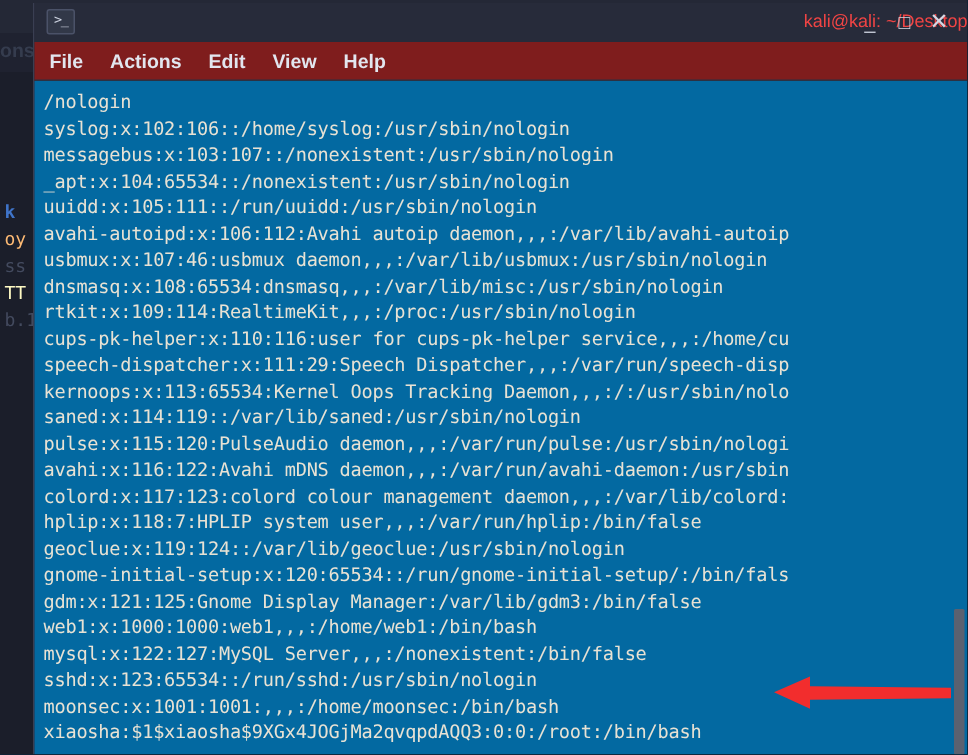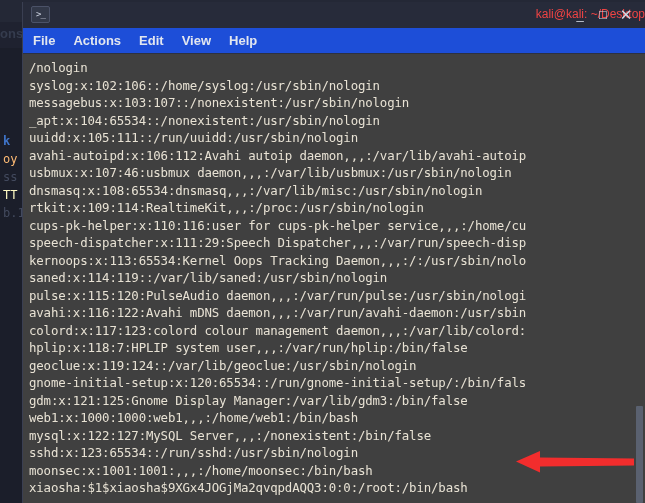--- a/index.html
+++ b/index.html
@@ -121,40 +121,40 @@
     line-height: 18px;
     text-align: center;
     cursor: pointer;
   }
   #btn-min  { right: 56px; }
   #btn-max  { right: 33px; }
   #btn-close{ right: 10px; font-size: 15px; }
 
   #menubar {
     height: 26px;
-    background: #1d4ed8;
+    background: #7f1d1d;
     border-bottom: 1px solid #2c3142;
     display: flex;
     align-items: center;
     padding-left: 10px;
   }
   .menu-item {
     font-family: "Liberation Sans", sans-serif;
     font-size: 13px;
     font-weight: bold;
     color: #e2e6ef;
     margin-right: 18px;
     cursor: pointer;
     white-space: nowrap;
   }
 
   #term-body {
     position: relative;
     height: 449px;
-    background: #404040;
+    background: #0369a1;
     padding: 5px 0 0 6px;
     overflow: hidden;
   }
   .term-line {
     font-family: "DejaVu Sans Mono", monospace;
     font-size: 12.4px;
     line-height: 17.5px;
     color: #e8e2d4;
     white-space: pre;
     letter-spacing: -0.15px;

